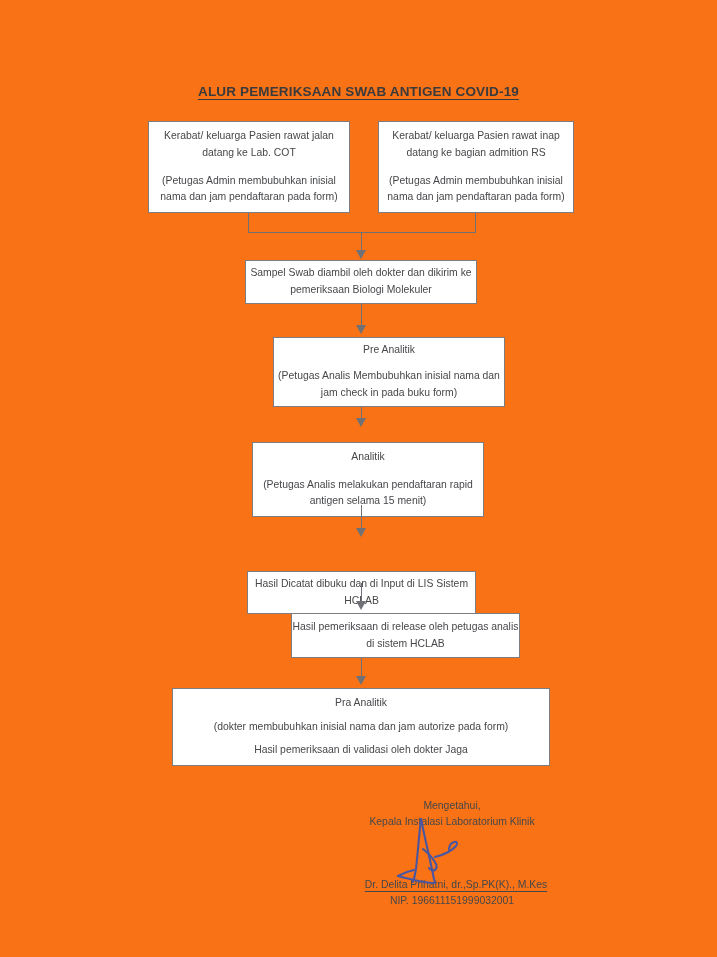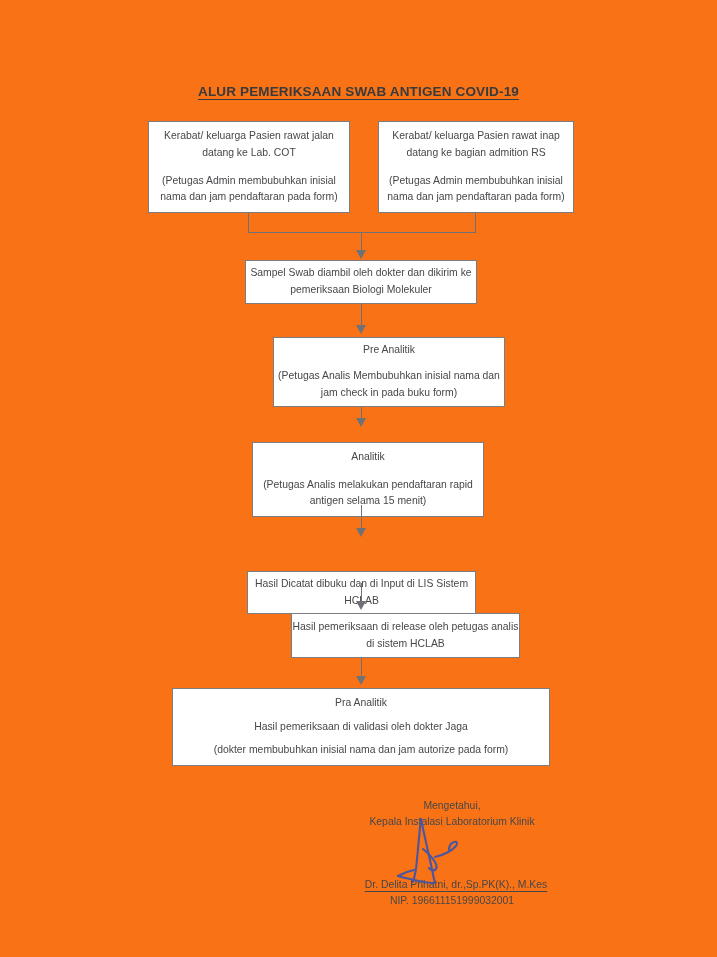--- a/index.html
+++ b/index.html
@@ -209,22 +209,22 @@
   <div class="flow-box" id="box-hclab-rel">
     <span class="line">Hasil pemeriksaan di release oleh petugas analis</span>
     <span class="line">di sistem HCLAB</span>
   </div>
 
   <div class="vline" id="conn5-line"></div>
   <div class="arrowhead" id="conn5-arrow"></div>
 
   <div class="flow-box" id="box-pra-analitik">
     <span class="line row">Pra Analitik</span>
+    <span class="line row">(dokter membubuhkan inisial nama dan jam autorize pada form)</span>
     <span class="line row">Hasil pemeriksaan di validasi oleh dokter Jaga</span>
-    <span class="line row">(dokter membubuhkan inisial nama dan jam autorize pada form)</span>
   </div>
 
   <div id="signature-block">
     <span id="sig-know">Mengetahui,</span>
     <span id="sig-role">Kepala Instalasi Laboratorium Klinik</span>
     <div id="sig-canvas">
       <svg id="sig-svg" width="130" height="78" viewBox="0 0 130 78">
         <g fill="none" stroke="#4a56a0" stroke-width="2.1" stroke-linecap="round" stroke-linejoin="round">
           <path d="M36 6 C34 22, 33 38, 31 56 C30 62, 29 66, 28 69"></path>
           <path d="M36 6 C40 26, 45 46, 49 66 C50 69, 50 70, 49 70 C42 70, 33 68, 25 66 C20 65, 16 64, 13 63"></path>

